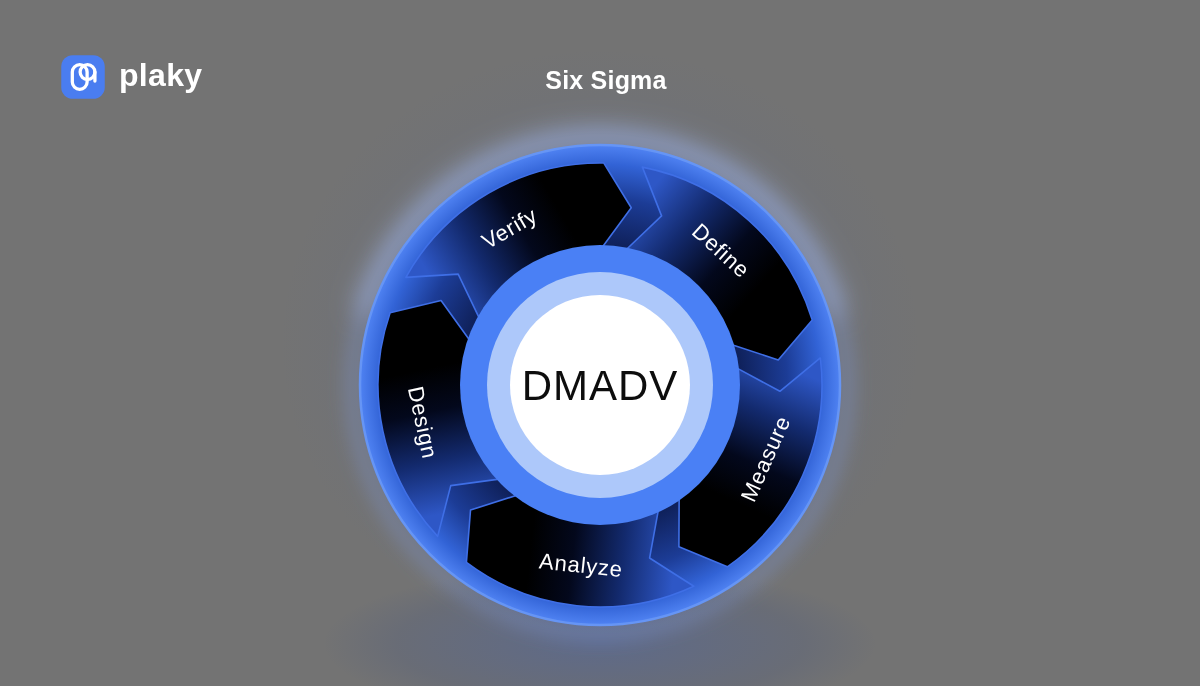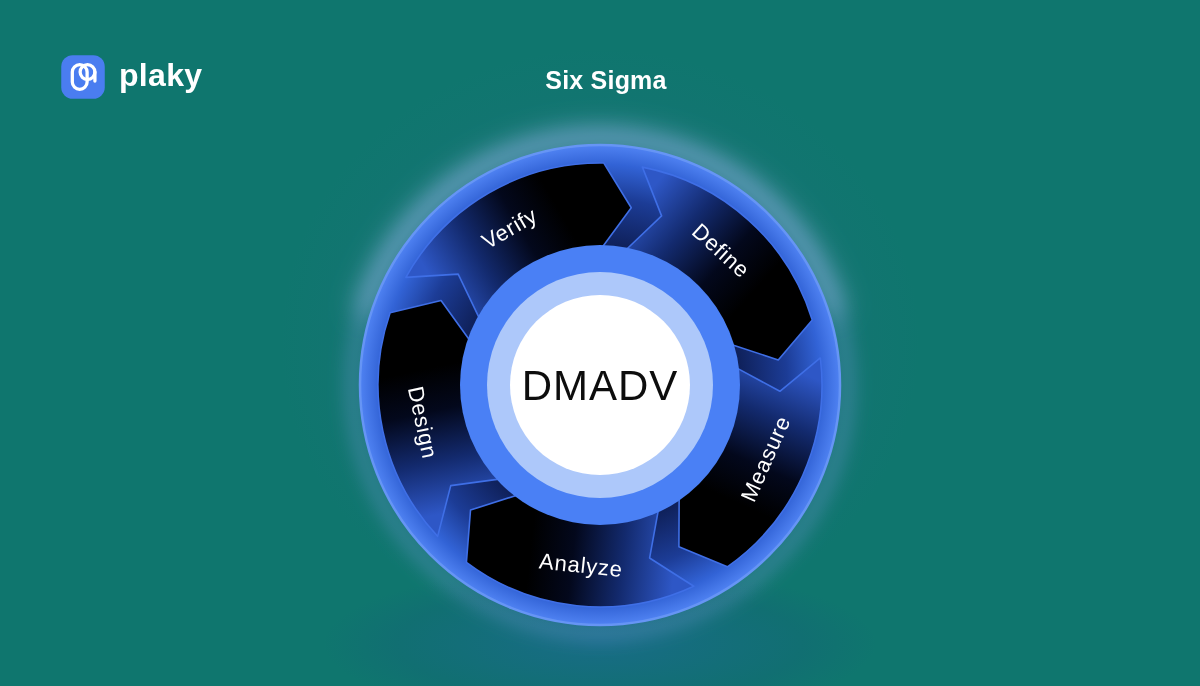--- a/index.html
+++ b/index.html
@@ -4,21 +4,21 @@
 <style>
   html, body {
     margin: 0;
     padding: 0;
     background: #000;
   }
   .page {
     position: relative;
     width: 1200px;
     height: 686px;
-    background: #0f766e;
+    background: #737373;
     overflow: hidden;
     font-family: "Liberation Sans", sans-serif;
   }
   .halo-wide {
     position: absolute;
     left: 140px;
     top: -80px;
     width: 920px;
     height: 880px;
     background: radial-gradient(ellipse closest-side at 50% 48%,

